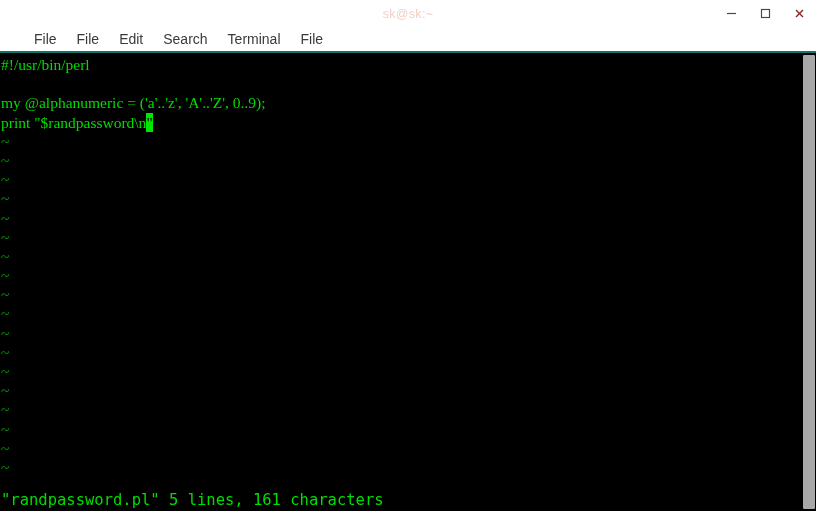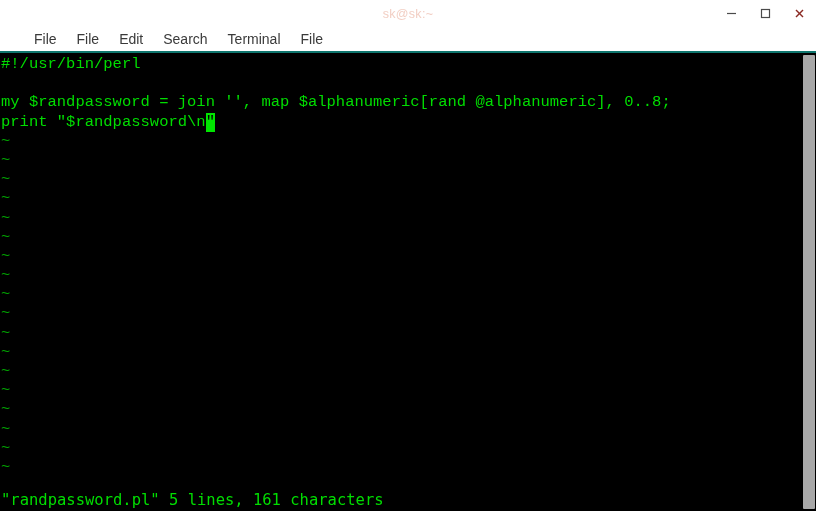--- a/index.html
+++ b/index.html
@@ -94,21 +94,21 @@
   }
   #terminal {
     position: relative;
     flex: 1 1 auto;
     background: #000000;
     padding: 2px 0 0 1px;
     box-sizing: border-box;
     overflow: hidden;
   }
   .tline {
-    font-family: Liberation Mono, monospace;
+    font-family: Liberation Serif, serif;
     font-size: 15.5px;
     line-height: 19.2px;
     height: 19.2px;
     color: #00dd00;
     white-space: pre;
     letter-spacing: 0px;
     user-select: none;
   }
   .tline.blank { color: transparent; }
   .tilde { color: #00a800; }
@@ -184,21 +184,21 @@
     <div class="menu-item">Terminal</div>
     <div class="menu-item">File</div>
   </div>
 
   <div id="terminal-wrap">
 
     <div id="terminal">
       <div id="buffer">
           <div class="tline">#!/usr/bin/perl</div>
           <div class="tline blank"> </div>
-          <div class="tline">my $randpassword = join '', map $alphanumeric[rand @alphanumeric], 0..8;</div>
+          <div class="tline">my @alphanumeric = ('a'..'z', 'A'..'Z', 0..9);</div>
           <div class="tline"><span>print "$randpassword\n</span><span class="cursor">"</span></div>
           <div class="tline tilde">~</div>
           <div class="tline tilde">~</div>
           <div class="tline tilde">~</div>
           <div class="tline tilde">~</div>
           <div class="tline tilde">~</div>
           <div class="tline tilde">~</div>
           <div class="tline tilde">~</div>
           <div class="tline tilde">~</div>
           <div class="tline tilde">~</div>

